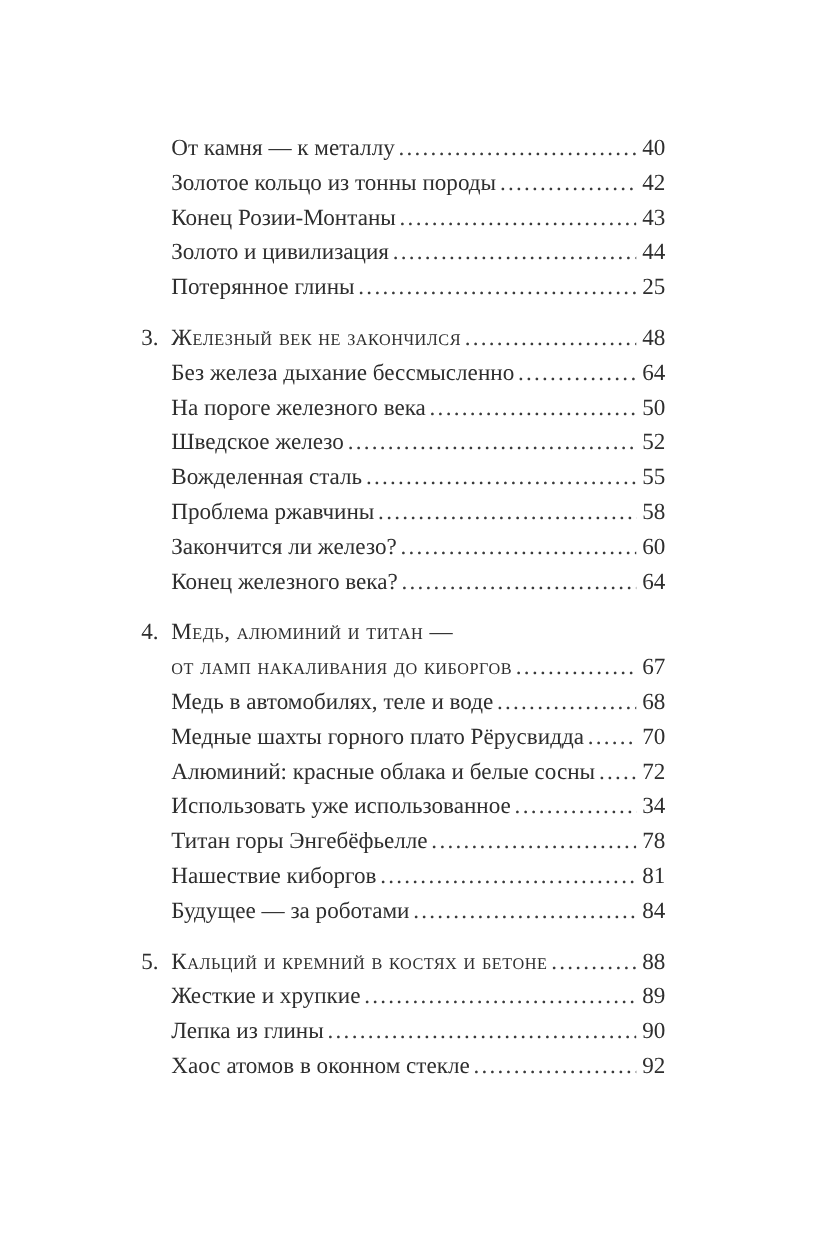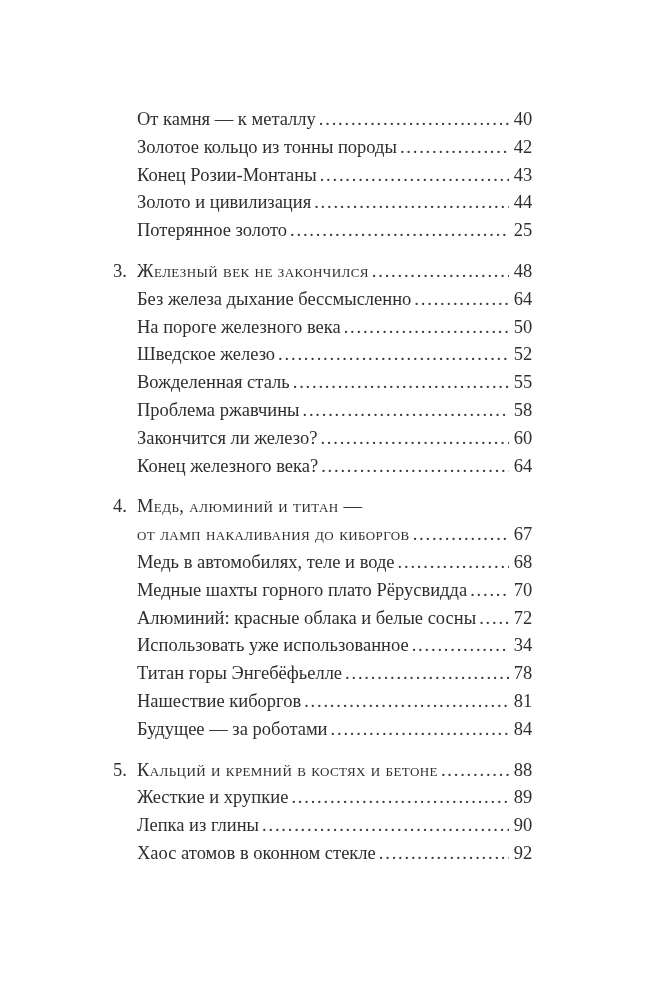--- a/index.html
+++ b/index.html
@@ -83,21 +83,21 @@
           <span class="pageno">43</span>
         </div>
         <div class="row">
           <span class="num"></span>
           <span class="title">Золото и цивилизация</span>
           <span class="leader"></span>
           <span class="pageno">44</span>
         </div>
         <div class="row">
           <span class="num"></span>
-          <span class="title">Потерянное золото</span>
+          <span class="title">Потерянное глины</span>
           <span class="leader"></span>
           <span class="pageno">25</span>
         </div>
       </div>
       <div class="group">
         <div class="row heading">
           <span class="num">3.</span>
           <span class="title">Железный век не закончился</span>
           <span class="leader"></span>
           <span class="pageno">48</span>

